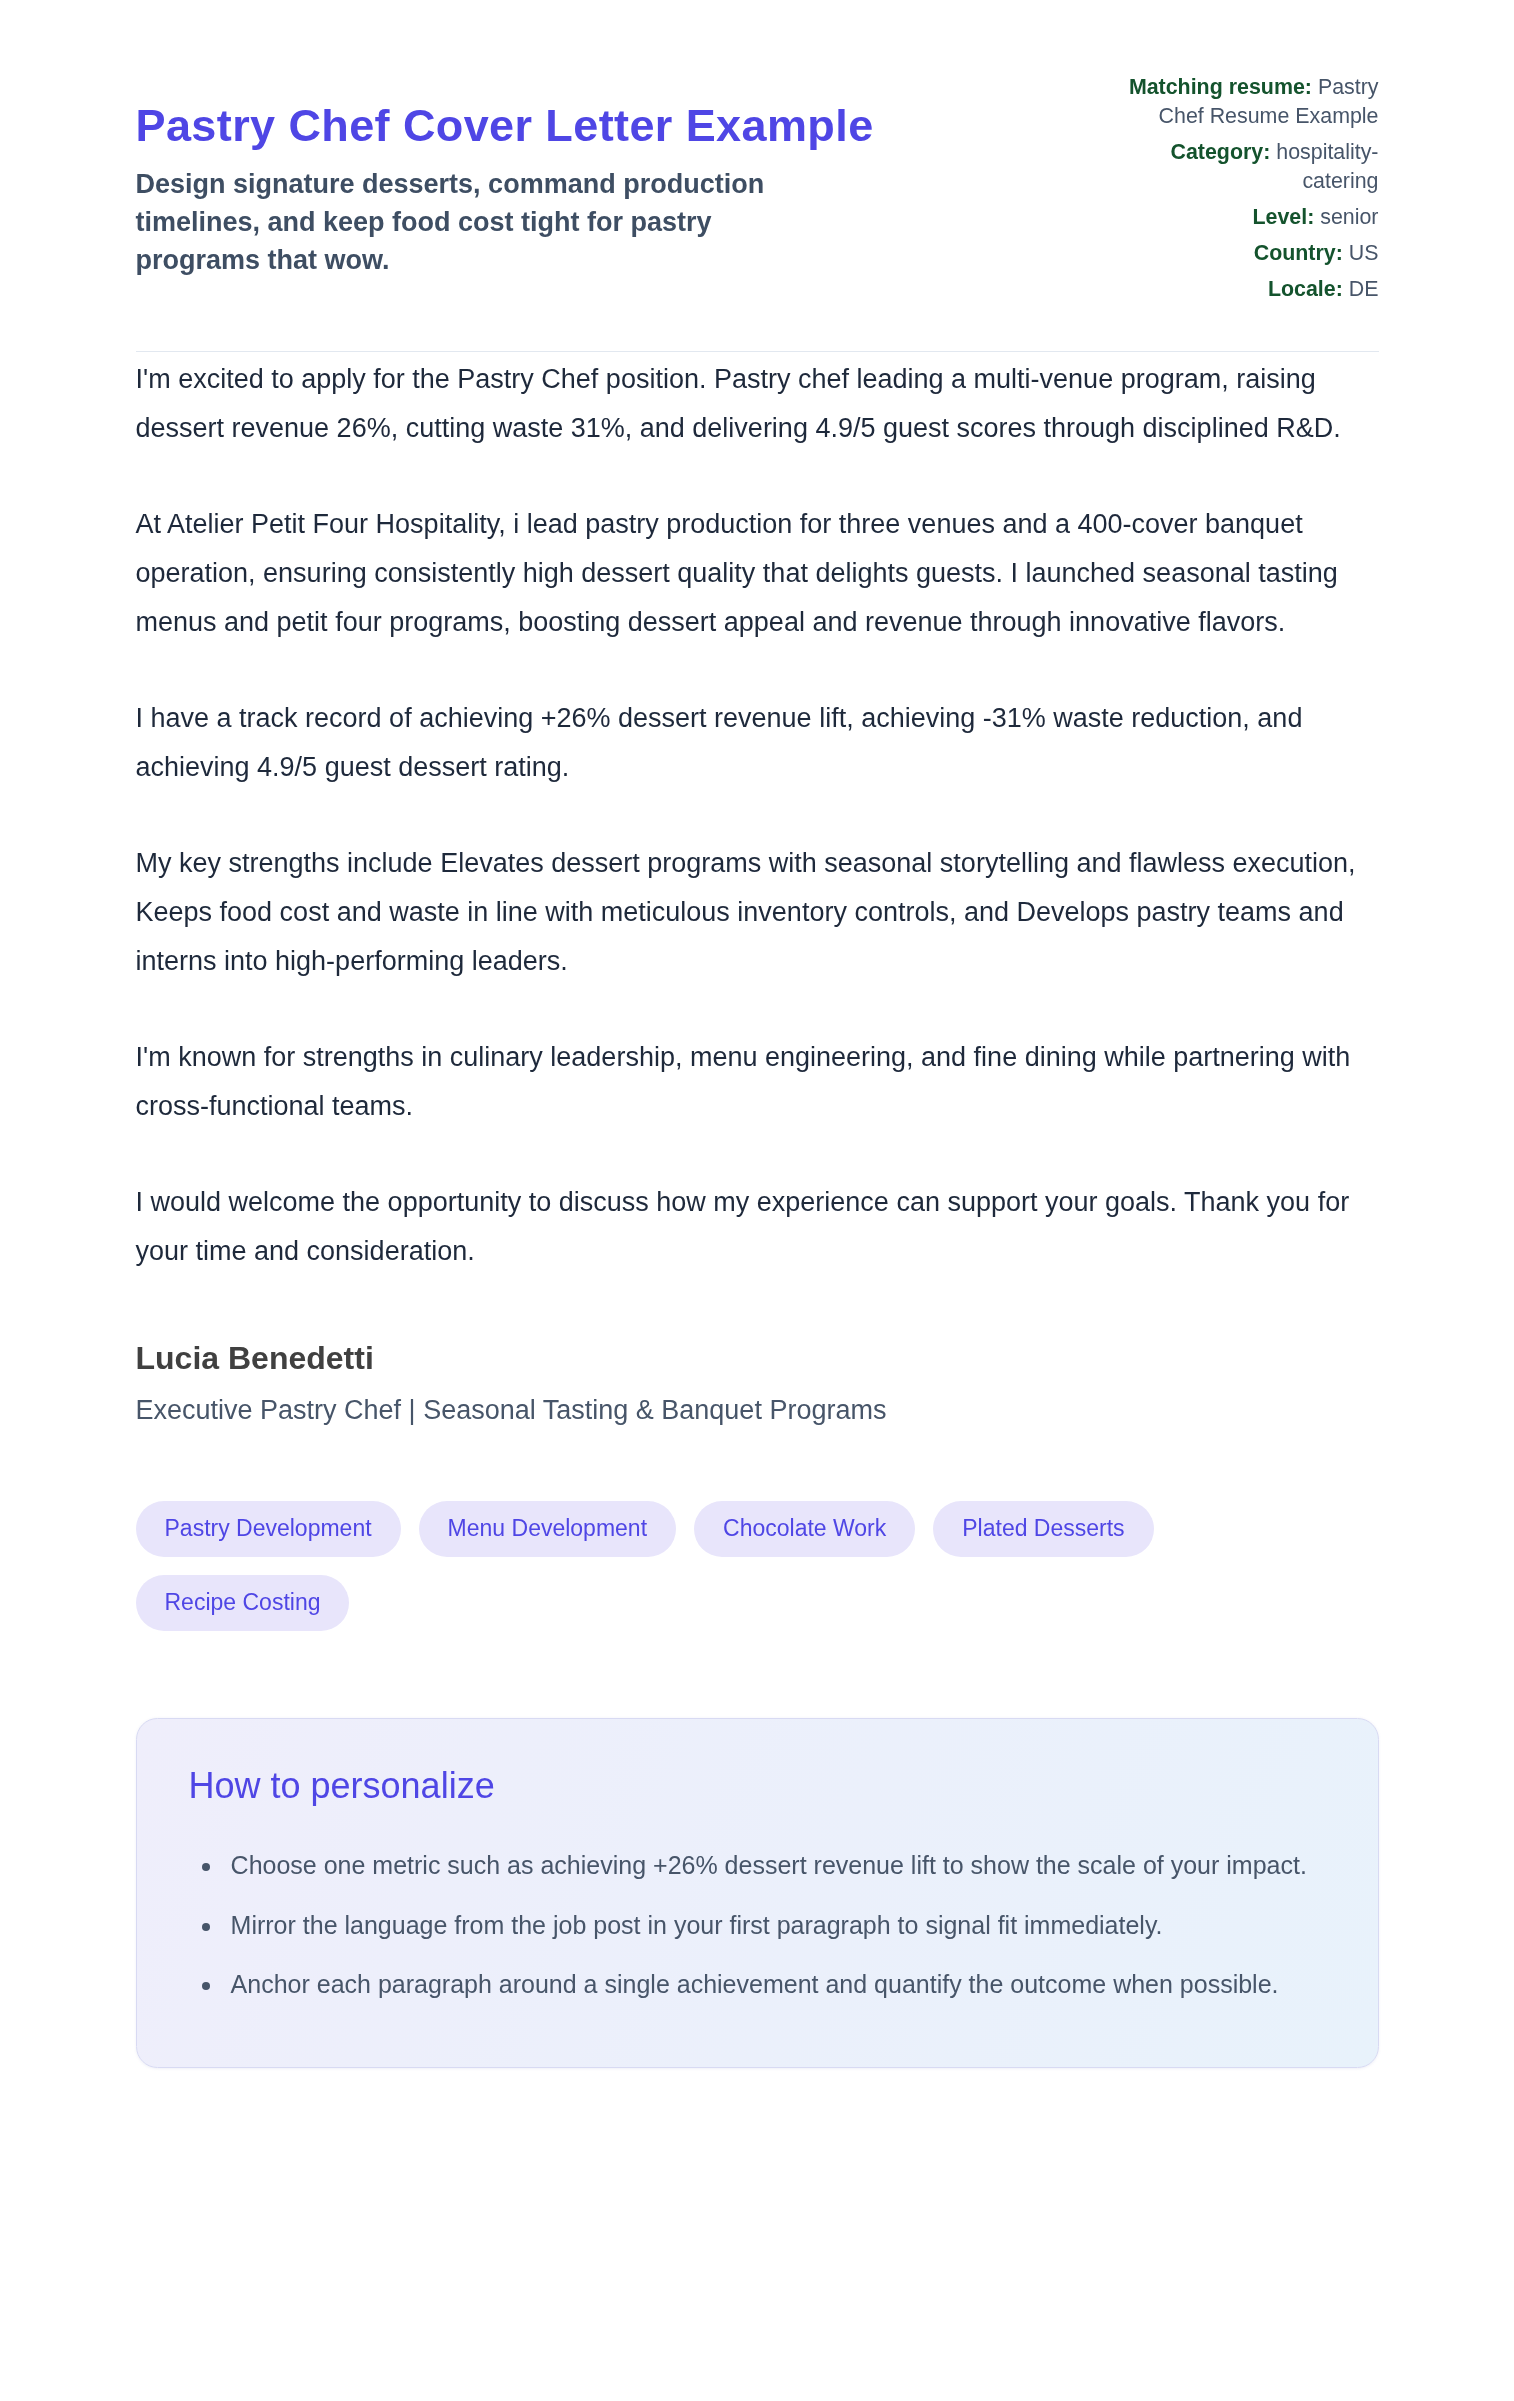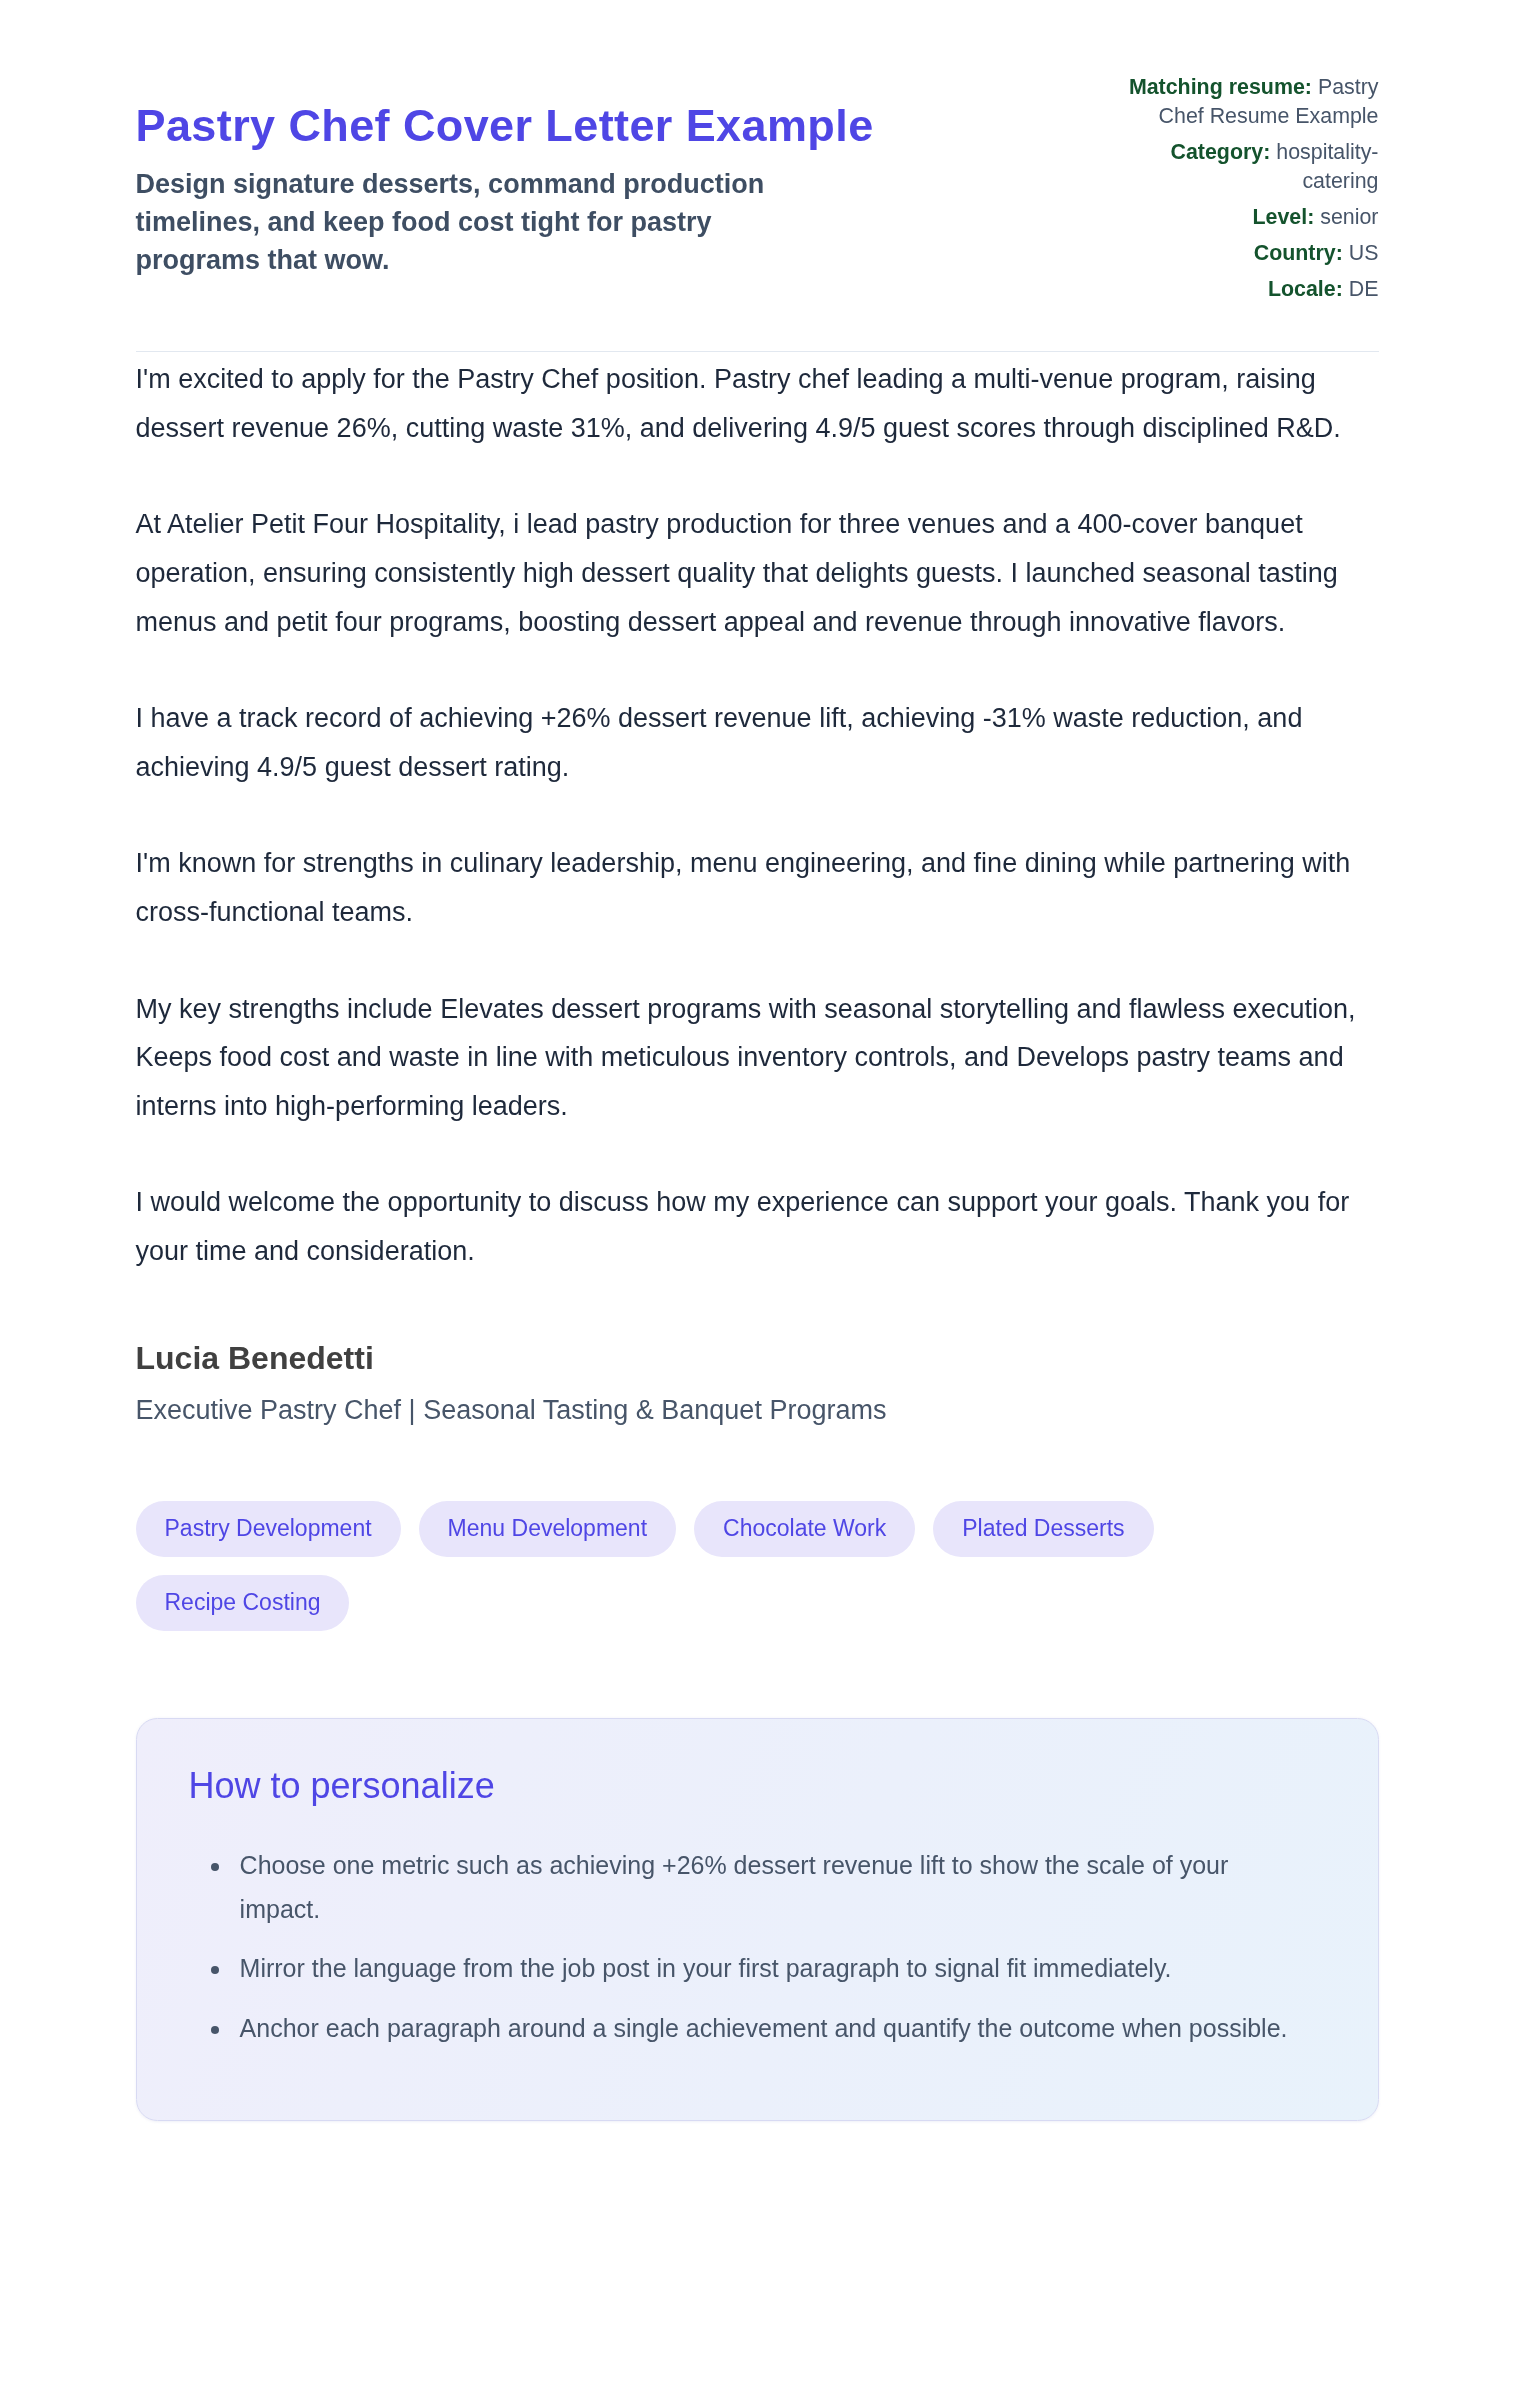--- a/index.html
+++ b/index.html
@@ -105,21 +105,21 @@
     box-shadow: 0 0.9px 2.7px rgba(100, 110, 180, 0.10);
     box-sizing: border-box;
   }
   .tips-title {
     margin: 0 0 37px 0;
     font-size: 36px;
     font-weight: normal;
     color: #4f46e5;
   }
   .tips-list {
-    margin: 17px;
+    margin: 8px;
     padding-left: 27px;
     color: #475569;
   }
   .tips-list li {
     font-size: 25px;
     line-height: 1.75;
     margin-bottom: 16px;
     padding-left: 7.1px;
   }
   .tips-list li:last-child { margin-bottom: 0; }
@@ -158,22 +158,22 @@
         </div>
       </aside>
     </header>
 
     <hr class="divider">
 
     <main class="letter">
       <p class="para">I'm excited to apply for the Pastry Chef position. Pastry chef leading a multi-venue program, raising dessert revenue 26%, cutting waste 31%, and delivering 4.9/5 guest scores through disciplined R&amp;D.</p>
       <p class="para">At Atelier Petit Four Hospitality, i lead pastry production for three venues and a 400-cover banquet operation, ensuring consistently high dessert quality that delights guests. I launched seasonal tasting menus and petit four programs, boosting dessert appeal and revenue through innovative flavors.</p>
       <p class="para">I have a track record of achieving +26% dessert revenue lift, achieving -31% waste reduction, and achieving 4.9/5 guest dessert rating.</p>
+      <p class="para">My key strengths include Elevates dessert programs with seasonal storytelling and flawless execution, Keeps food cost and waste in line with meticulous inventory controls, and Develops pastry teams and interns into high-performing leaders.</p>
       <p class="para">I'm known for strengths in culinary leadership, menu engineering, and fine dining while partnering with cross-functional teams.</p>
-      <p class="para">My key strengths include Elevates dessert programs with seasonal storytelling and flawless execution, Keeps food cost and waste in line with meticulous inventory controls, and Develops pastry teams and interns into high-performing leaders.</p>
       <p class="para">I would welcome the opportunity to discuss how my experience can support your goals. Thank you for your time and consideration.</p>
 
       <p class="sig-name">Lucia Benedetti</p>
       <p class="sig-role">Executive Pastry Chef | Seasonal Tasting &amp; Banquet Programs</p>
 
       <div class="tags">
         <span class="tag-pill">Pastry Development</span>
         <span class="tag-pill">Menu Development</span>
         <span class="tag-pill">Chocolate Work</span>
         <span class="tag-pill">Plated Desserts</span>

